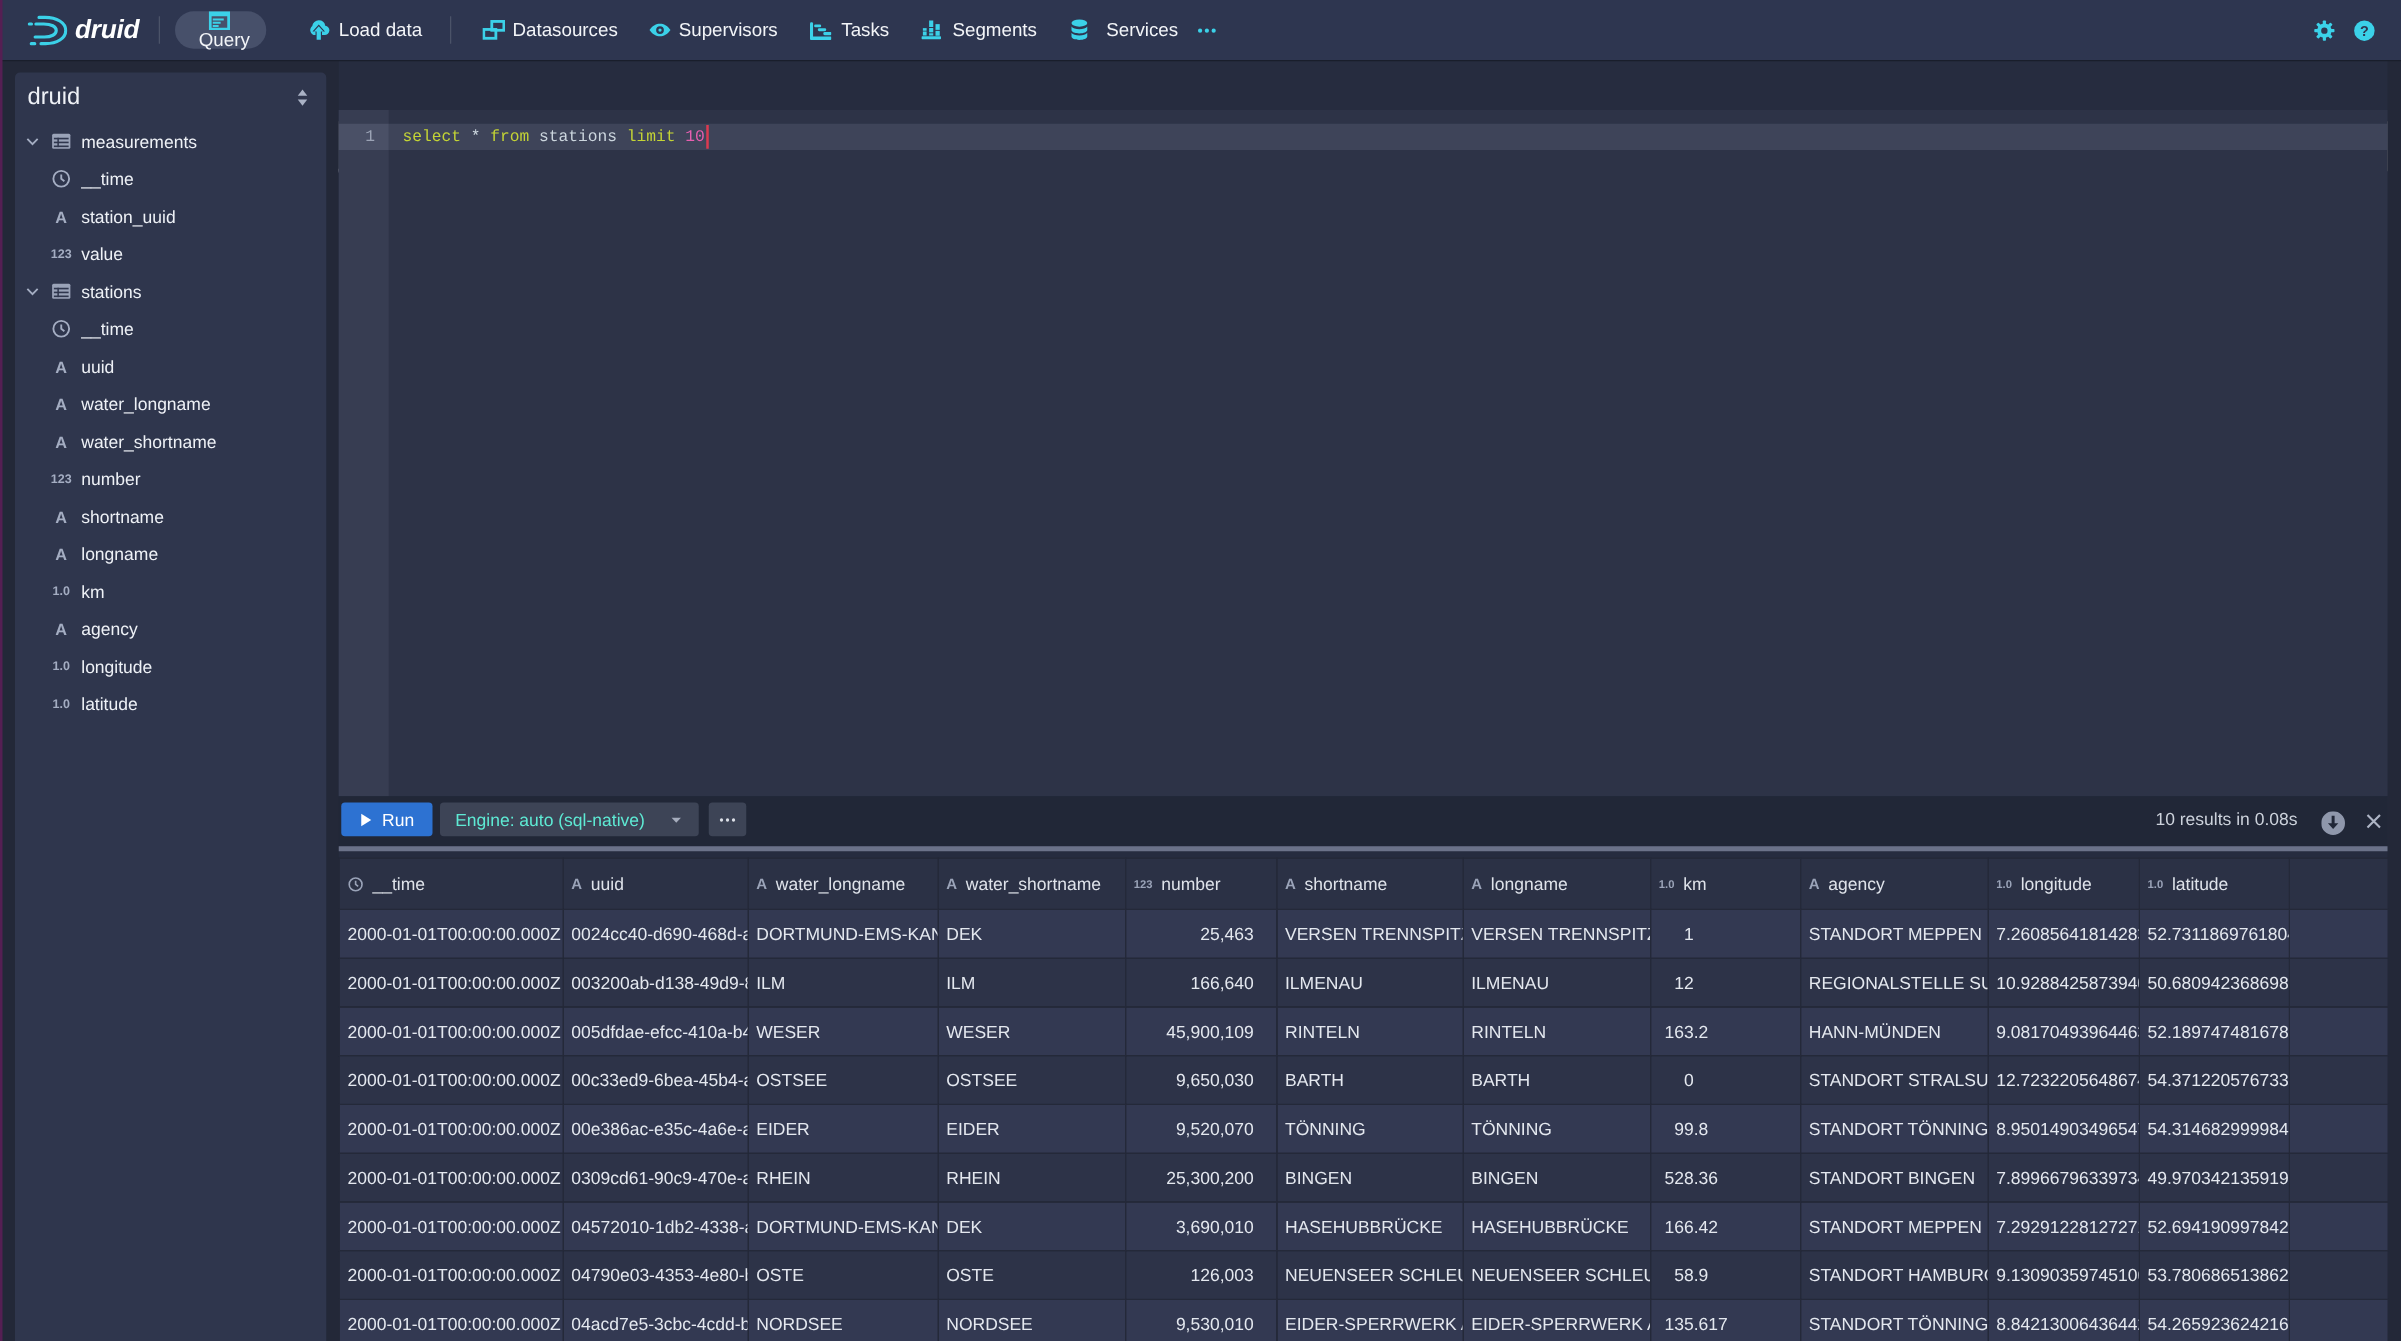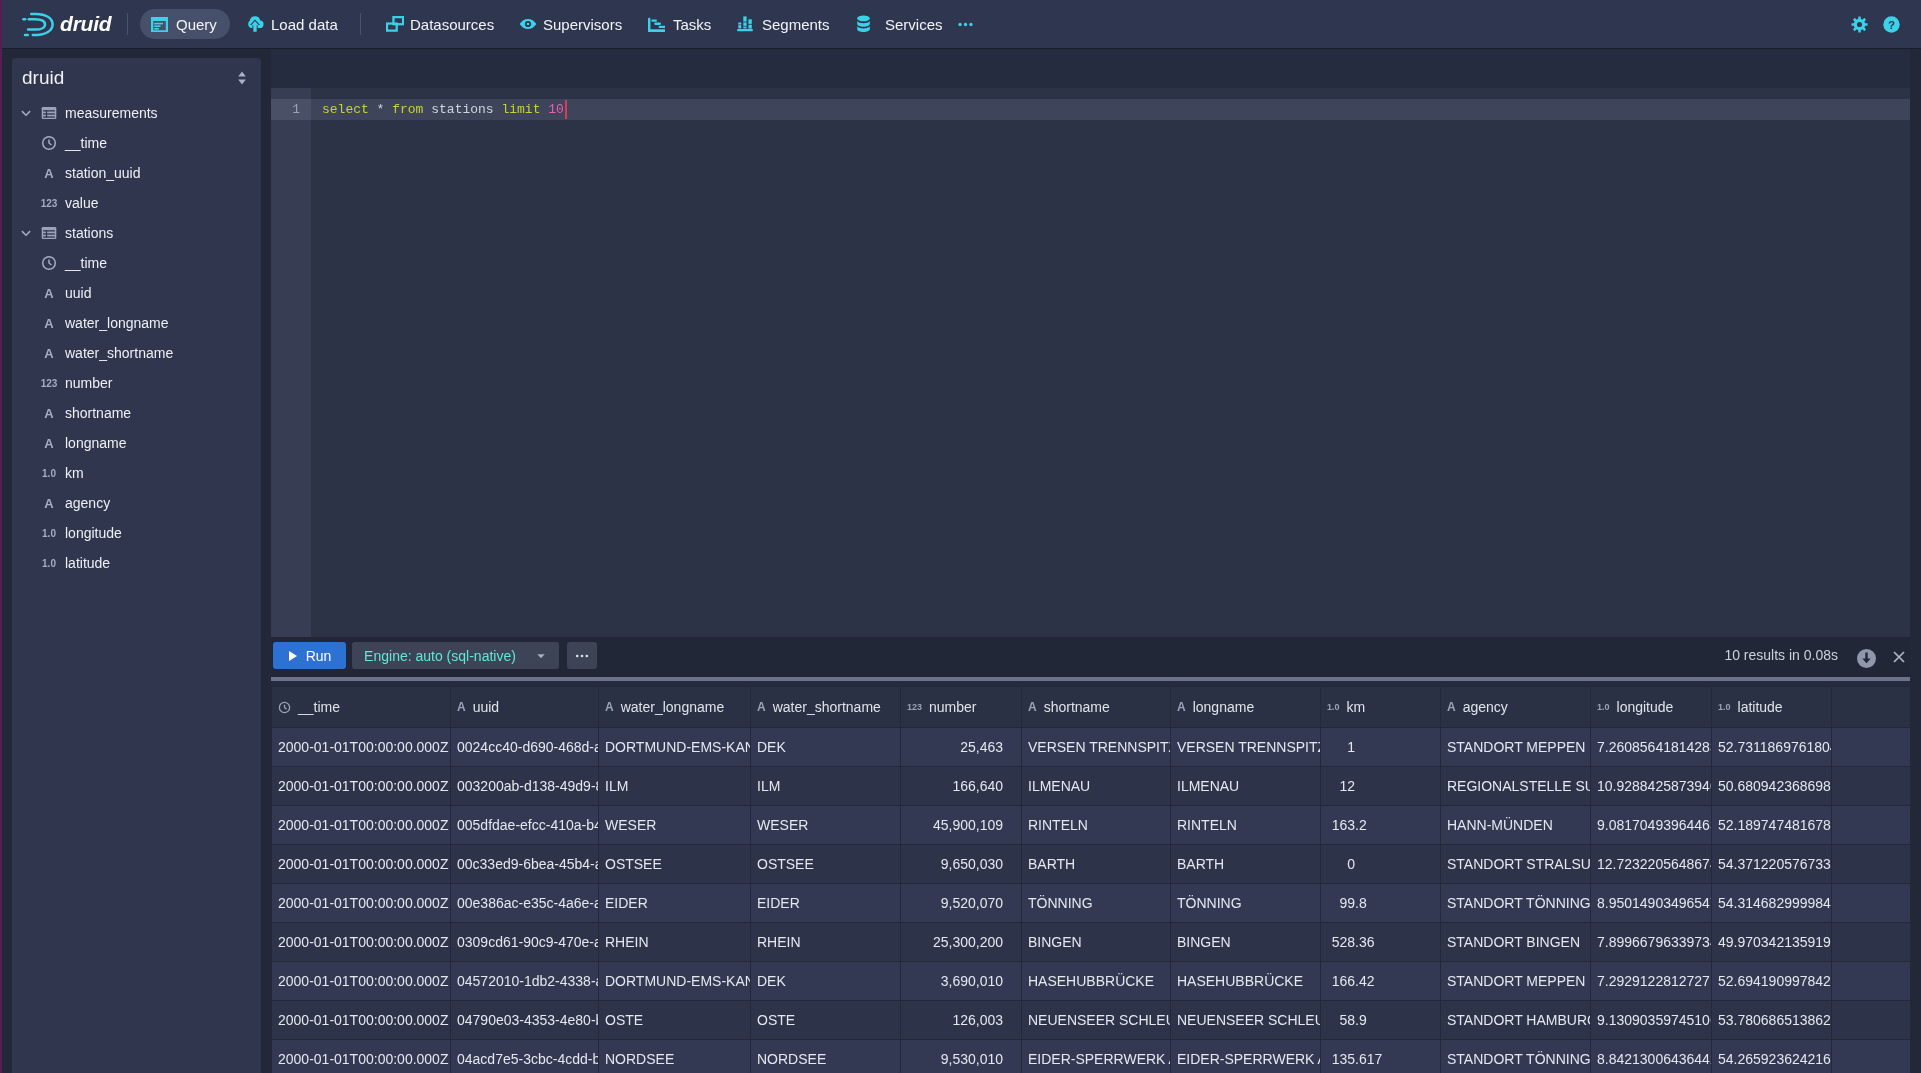--- a/index.html
+++ b/index.html
@@ -7,21 +7,21 @@
 svg { display:block; }
 
 
 #navbar { position:absolute; left:0; top:0; width:1921px; height:48px; background:#2e3650; box-shadow:0 1px 0 #191e2b; z-index:10; }
 #navbar .inner { position:relative; height:48px; }
 #logo { position:absolute; left:22px; top:0; height:48px; display:flex; align-items:center; }
 #logo .word { color:#ffffff; font-size:21px; font-style:italic; font-weight:bold; margin-left:6px; letter-spacing:-0.2px; }
 .navsep { position:absolute; top:13px; width:1px; height:22px; background:#4b5368; }
 .navitem { position:absolute; top:0; display:flex; align-items:center; color:#f3f5f8; font-size:15px; height:48px; }
 .navitem svg { flex:none; }
-#querypill { background:#47506a; border-radius:15px; height:30px; top:9px; padding:0 13px 0 11px; }
+#querypill { background:#47506a; border-radius:15px; height:30px; top:9px; padding:0 13px 0 11px;flex-direction:column; }
 #querypill span { margin-left:8px; }
 
 
 #purple { position:absolute; left:0; top:0px; width:2px; height:1073px; background:#551f53; z-index:11; }
 #sidebar { position:absolute; left:12px; top:58px; width:249px; height:1015px; background:#2f364d; border-radius:4px 4px 0 0; }
 #sidehead { display:flex; align-items:center; height:40px; padding:0 11px 0 10px; color:#eef1f6; font-size:19px; }
 #sidehead .dc { margin-left:auto; }
 .trow { height:30px; display:flex; align-items:center; color:#eef1f6; font-size:14px; }
 .trow .chev { width:16px; margin-left:6px; display:flex; justify-content:center; }
 .trow .icon { width:16px; margin-left:29px; display:flex; justify-content:center; }

